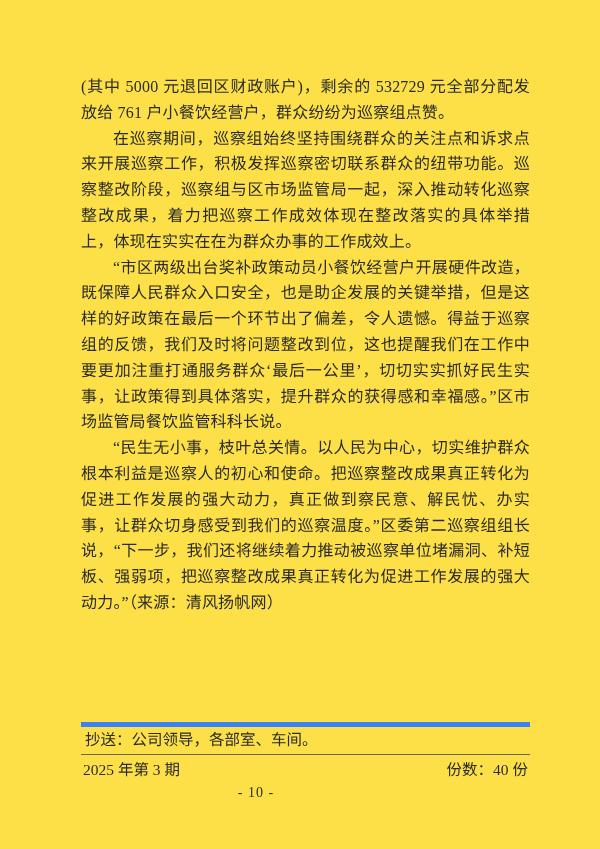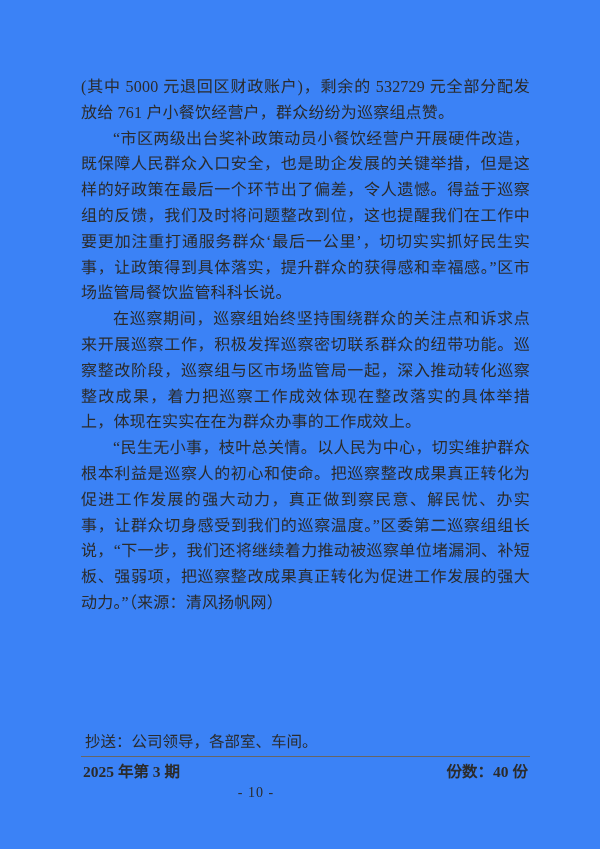--- a/index.html
+++ b/index.html
@@ -4,21 +4,21 @@
 <style>
   html, body {
     margin: 0;
     padding: 0;
     background: #ffffff;
   }
   .page {
     position: relative;
     width: 600px;
     height: 849px;
-    background: #3b82f6;
+    background: #fde047;
     overflow: hidden;
     font-family: "Liberation Serif", "DejaVu Serif", serif;
     color: #2b2b2b;
   }
   .content {
     position: absolute;
     left: 81px;
     top: 74px;
     width: 449px;
     font-size: 16px;
@@ -35,53 +35,52 @@
   }
   .footer {
     position: absolute;
     left: 81px;
     top: 722px;
     width: 449px;
     font-size: 15.5px;
     color: #2b2b2b;
   }
   .cc-row {
-    border-top: 7px solid #3b82f6;
+    border-top: 5px solid #3b82f6;
     border-bottom: 1px solid #666666;
     padding: 3px 2px 4px 4px;
     line-height: 20px;
   }
   .meta-row {
     display: flex;
     justify-content: space-between;
     align-items: flex-end;
     padding: 5px 2px 0 2px;
     line-height: 20px;
-    font-weight: bold;
   }
   .page-number {
     position: absolute;
     top: 785px;
     left: 0;
     width: 512px;
     text-align: center;
     font-size: 14px;
     letter-spacing: 1px;
     color: #2b2b2b;
   }
 </style>
 </head>
 <body>
 
 <div class="page">
 
   <main class="content">
     <p class="para continuation">(其中 5000 元退回区财政账户)，剩余的 532729 元全部分配发放给 761 户小餐饮经营户，群众纷纷为巡察组点赞。</p>
+    <p class="para">在巡察期间，巡察组始终坚持围绕群众的关注点和诉求点来开展巡察工作，积极发挥巡察密切联系群众的纽带功能。巡察整改阶段，巡察组与区市场监管局一起，深入推动转化巡察整改成果，着力把巡察工作成效体现在整改落实的具体举措上，体现在实实在在为群众办事的工作成效上。</p>
     <p class="para">“市区两级出台奖补政策动员小餐饮经营户开展硬件改造，既保障人民群众入口安全，也是助企发展的关键举措，但是这样的好政策在最后一个环节出了偏差，令人遗憾。得益于巡察组的反馈，我们及时将问题整改到位，这也提醒我们在工作中要更加注重打通服务群众‘最后一公里’，切切实实抓好民生实事，让政策得到具体落实，提升群众的获得感和幸福感。”区市场监管局餐饮监管科科长说。</p>
-    <p class="para">在巡察期间，巡察组始终坚持围绕群众的关注点和诉求点来开展巡察工作，积极发挥巡察密切联系群众的纽带功能。巡察整改阶段，巡察组与区市场监管局一起，深入推动转化巡察整改成果，着力把巡察工作成效体现在整改落实的具体举措上，体现在实实在在为群众办事的工作成效上。</p>
     <p class="para">“民生无小事，枝叶总关情。以人民为中心，切实维护群众根本利益是巡察人的初心和使命。把巡察整改成果真正转化为促进工作发展的强大动力，真正做到察民意、解民忧、办实事，让群众切身感受到我们的巡察温度。”区委第二巡察组组长说，“下一步，我们还将继续着力推动被巡察单位堵漏洞、补短板、强弱项，把巡察整改成果真正转化为促进工作发展的强大动力。”（来源：清风扬帆网）</p>
   </main>
 
   <footer class="footer">
     <div class="cc-row">
       <span>抄送：公司领导，各部室、车间。</span>
     </div>
     <div class="meta-row">
       <span>2025 年第 3 期</span>
       <span>份数：40 份</span>

